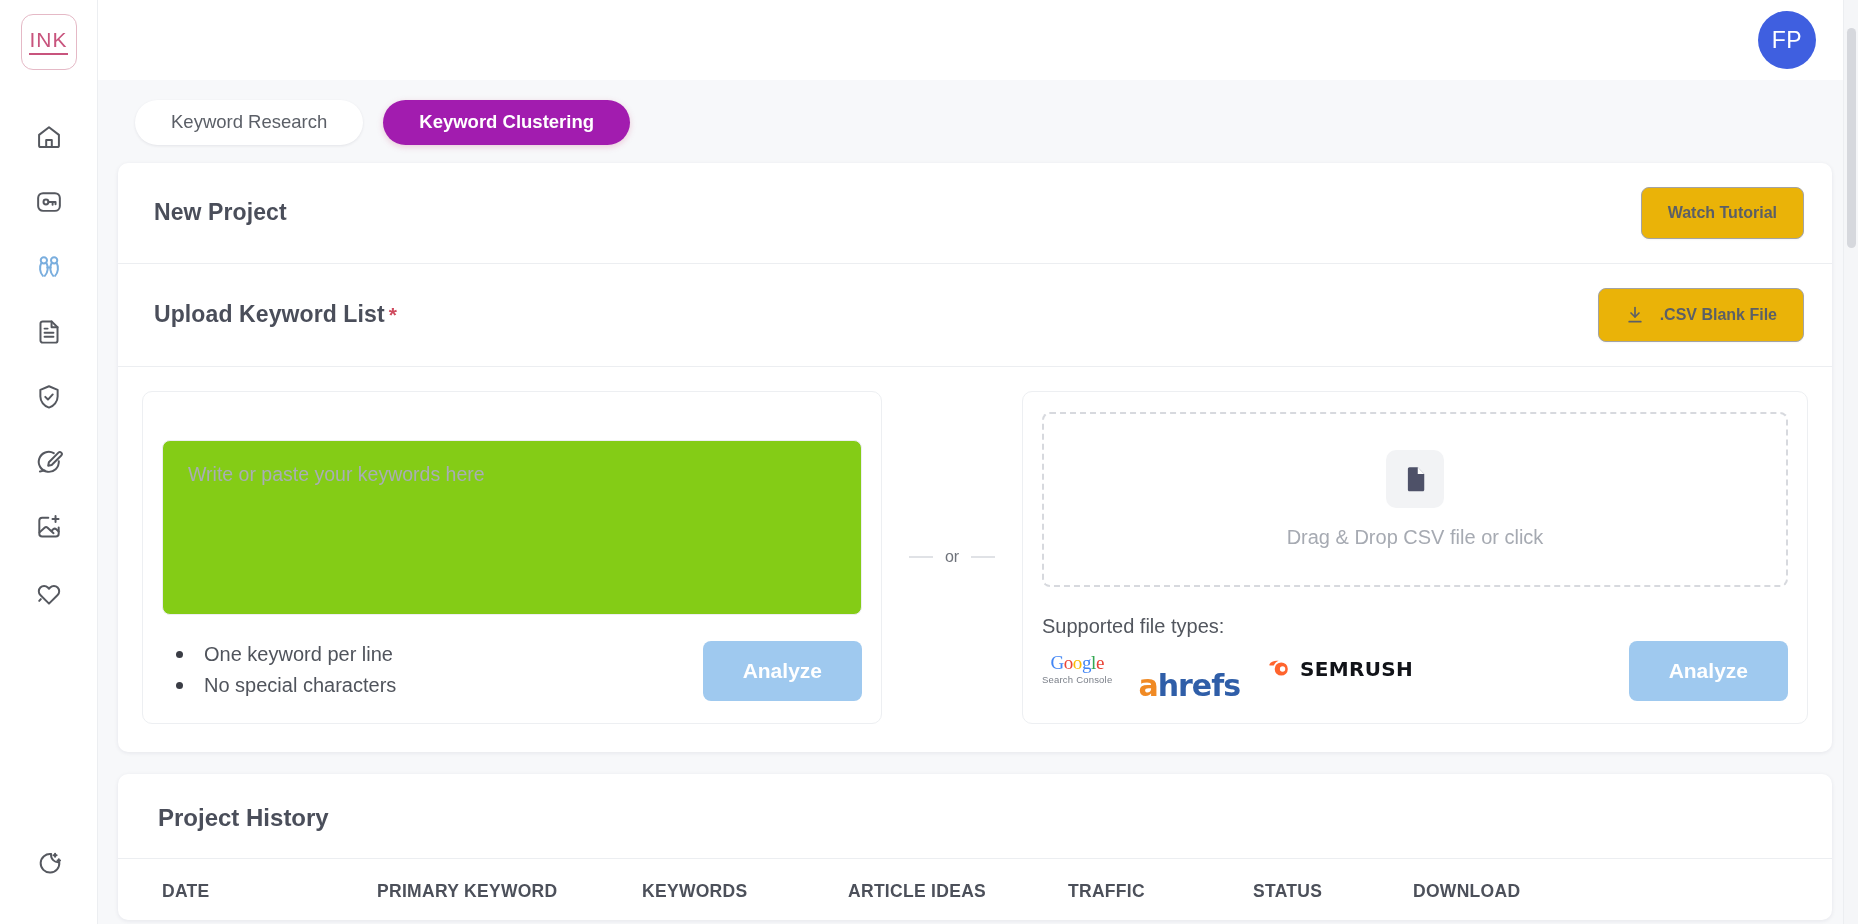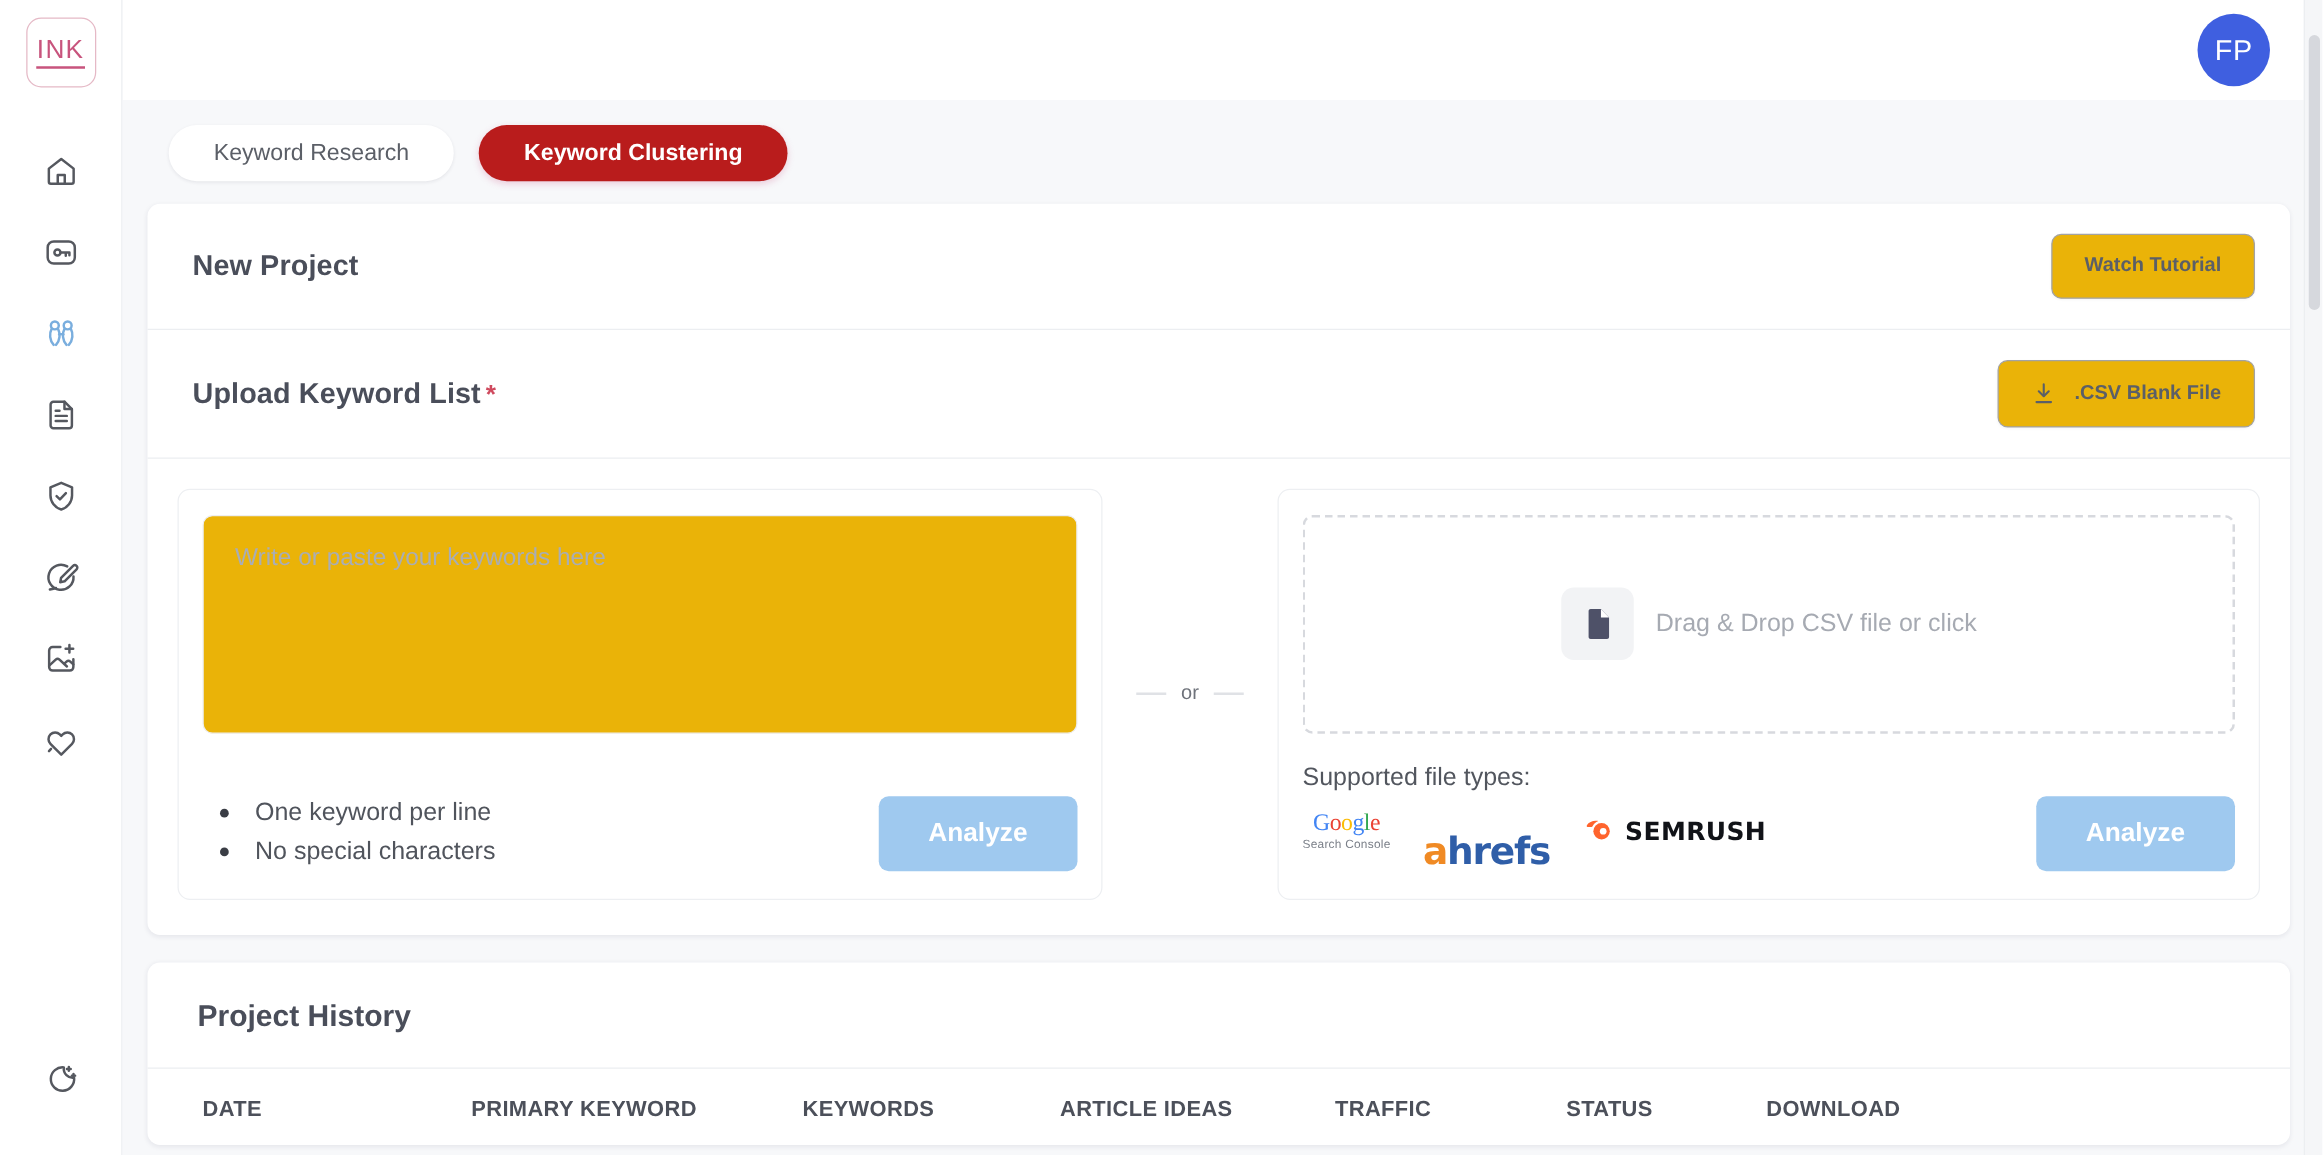--- a/index.html
+++ b/index.html
@@ -110,21 +110,21 @@
     cursor: pointer;
     white-space: nowrap;
     line-height: 1;
   }
   .tab.inactive {
     background: #ffffff;
     color: #5b5f67;
     box-shadow: 0 1px 3px rgba(30,30,60,0.09);
   }
   .tab.active {
-    background: #b91c1c;
+    background: #a21caf;
     color: #ffffff;
     font-weight: 700;
     box-shadow: 0 2px 6px rgba(210,96,142,0.30);
   }
 
   
   .card {
     background: #ffffff;
     border-radius: 10px;
     box-shadow: 0 1px 4px rgba(25,30,60,0.08);
@@ -173,29 +173,30 @@
     padding: 20px 19px 22px 19px;
     display: flex;
     flex-direction: column;
   }
   .pane.left { width: 740px; flex: 0 0 740px; }
   .pane.right { flex: 1 1 auto; }
 
   .kw-textarea {
     width: 100%;
     height: 175px;
-    background: #eab308;
+    background: #84cc16;
     border: 1px solid #edeef1;
     border-radius: 8px;
     resize: none;
     padding: 22px 25px;
     font-size: 19.5px;
     font-family: "Liberation Sans", sans-serif;
     color: #54585f;
     outline: none;
+    margin-top: 28px;
   }
   .kw-textarea::placeholder { color: #a9adb5; }
 
   .pane-foot {
     display: flex;
     align-items: flex-end;
     justify-content: space-between;
     margin-top: 24px;
     flex: 1 1 auto;
   }
@@ -238,21 +239,21 @@
     align-self: center;
   }
   .or-sep .dash { width: 24px; height: 2px; background: #e0e2e6; display: block; }
   .or-sep .or { font-size: 16px; color: #6f737b; }
 
   .dropzone {
     border: 2px dashed #d7d9de;
     border-radius: 8px;
     height: 175px;
     display: flex;
-    flex-direction: row;
+    flex-direction: column;
     align-items: center;
     justify-content: center;
     gap: 18px;
     cursor: pointer;
   }
   .dz-icon-wrap {
     width: 58px; height: 58px;
     background: #f2f3f5;
     border-radius: 10px;
     display: flex; align-items: center; justify-content: center;

